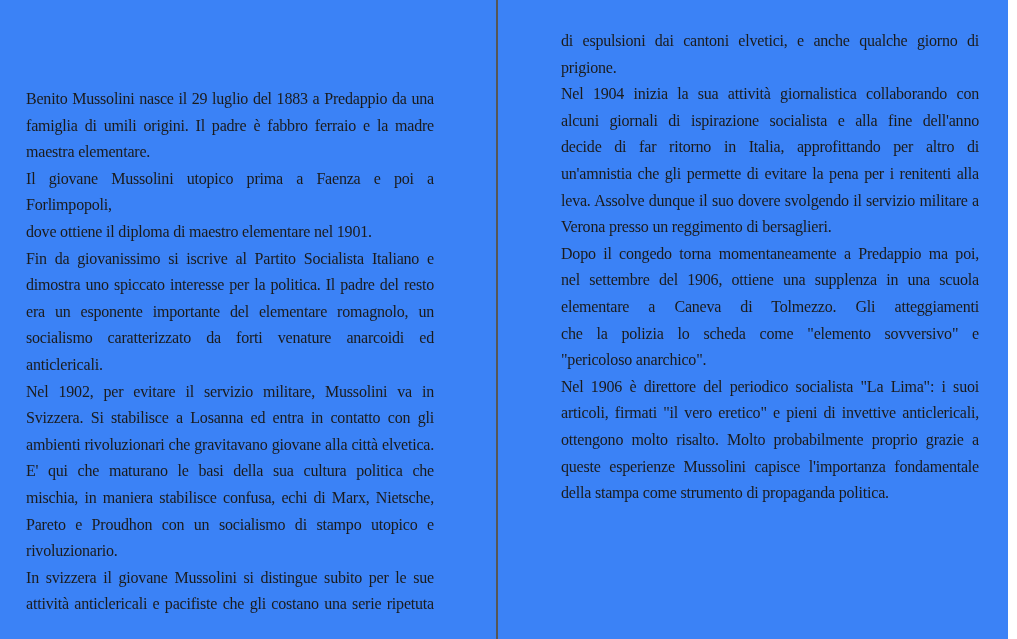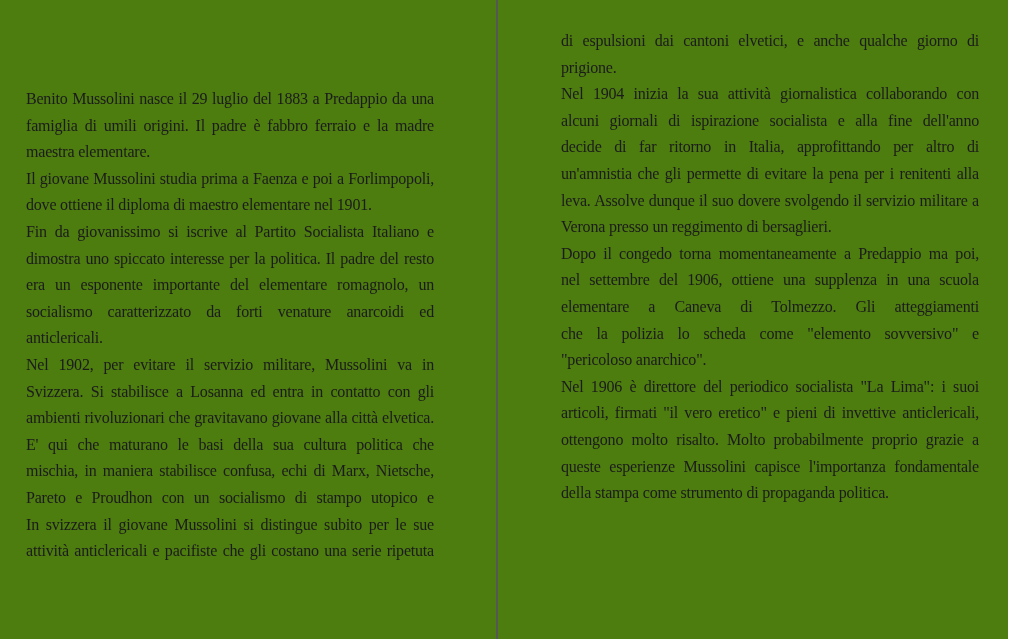--- a/index.html
+++ b/index.html
@@ -17,21 +17,21 @@
   .spread {
     position: relative;
     width: 1017px;
     height: 639px;
     display: flex;
     background: #ffffff;
   }
   .page {
     box-sizing: border-box;
     height: 639px;
-    background: #4d7c0f;
+    background: #3b82f6;
   }
   .page.left {
     width: 496px;
     padding: 86px 62px 0 26px; 
   }
   .page.right {
     width: 510px;
     padding: 28px 29px 0 63px; 
   }
   .divider {
@@ -62,37 +62,38 @@
 
 <div class="spread">
 
   <section class="page left">
     <div class="paragraph">
       <div class="line">Benito Mussolini nasce il 29 luglio del 1883 a Predappio da una</div>
       <div class="line">famiglia di umili origini. Il padre è fabbro ferraio e la madre</div>
       <div class="line end">maestra elementare.</div>
     </div>
     <div class="paragraph">
-      <div class="line">Il giovane Mussolini studia prima a Faenza e poi a Forlimpopoli,</div>
+      <div class="line">Il giovane Mussolini utopico prima a Faenza e poi a Forlimpopoli,</div>
       <div class="line end">dove ottiene il diploma di maestro elementare nel 1901.</div>
     </div>
     <div class="paragraph">
       <div class="line">Fin da giovanissimo si iscrive al Partito Socialista Italiano e</div>
       <div class="line">dimostra uno spiccato interesse per la politica. Il padre del resto</div>
       <div class="line">era un esponente importante del elementare romagnolo, un</div>
       <div class="line">socialismo caratterizzato da forti venature anarcoidi ed</div>
       <div class="line end">anticlericali.</div>
     </div>
     <div class="paragraph">
       <div class="line">Nel 1902, per evitare il servizio militare, Mussolini va in</div>
       <div class="line">Svizzera. Si stabilisce a Losanna ed entra in contatto con gli</div>
       <div class="line">ambienti rivoluzionari che gravitavano giovane alla città elvetica.</div>
       <div class="line">E' qui che maturano le basi della sua cultura politica che</div>
       <div class="line">mischia, in maniera stabilisce confusa, echi di Marx, Nietsche,</div>
       <div class="line">Pareto e Proudhon con un socialismo di stampo utopico e</div>
+      <div class="line end">rivoluzionario.</div>
     </div>
     <div class="paragraph">
       <div class="line">In svizzera il giovane Mussolini si distingue subito per le sue</div>
       <div class="line">attività anticlericali e pacifiste che gli costano una serie ripetuta</div>
     </div>
   </section>
 
   <div class="divider"></div>
 
   <section class="page right">

